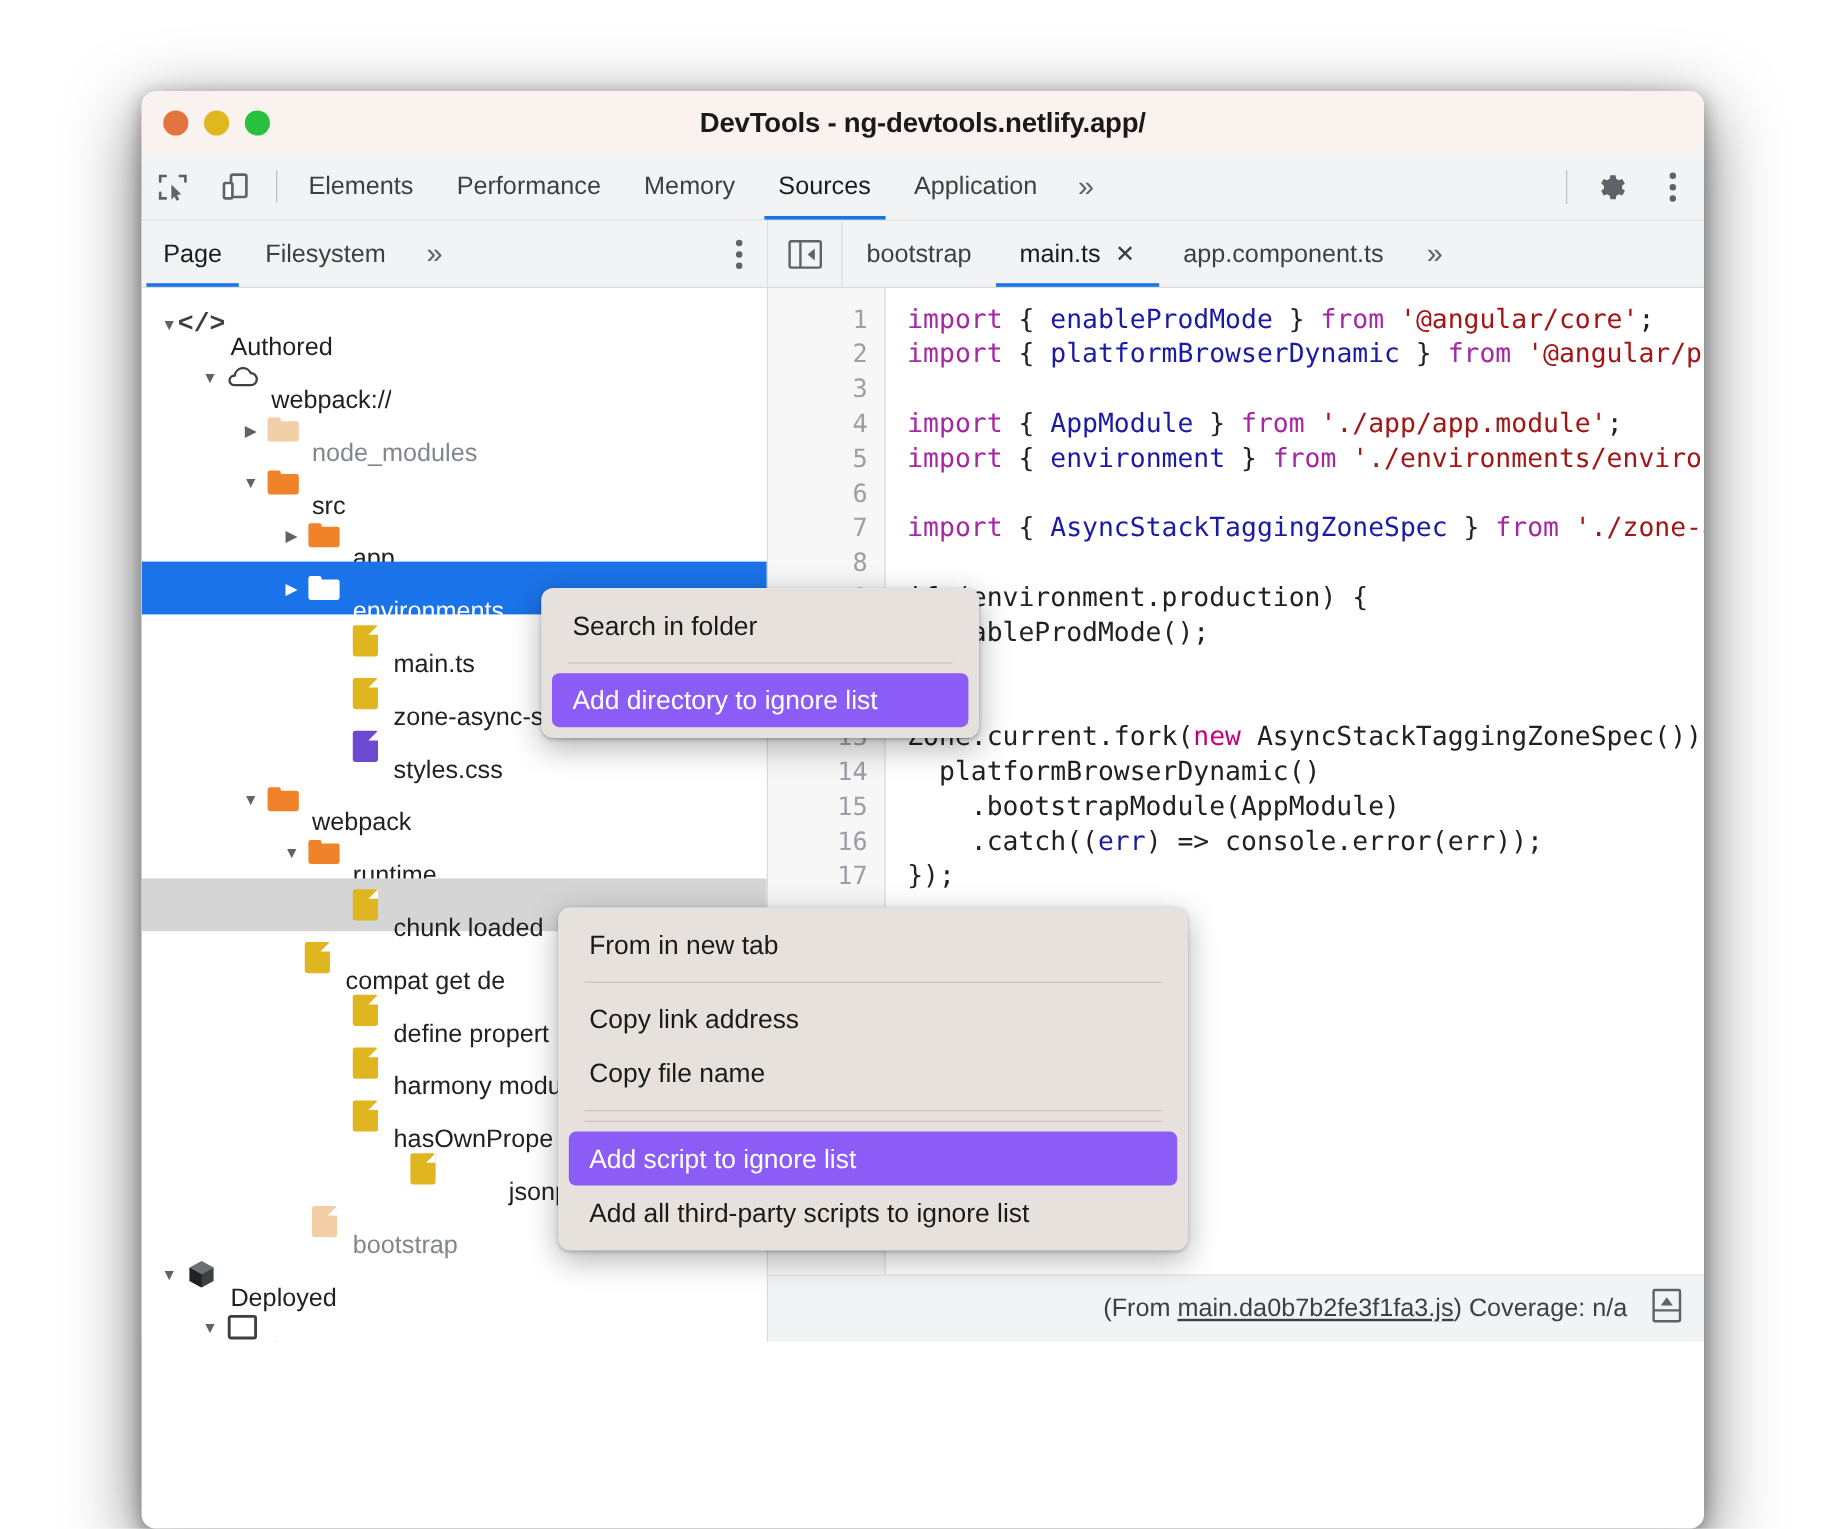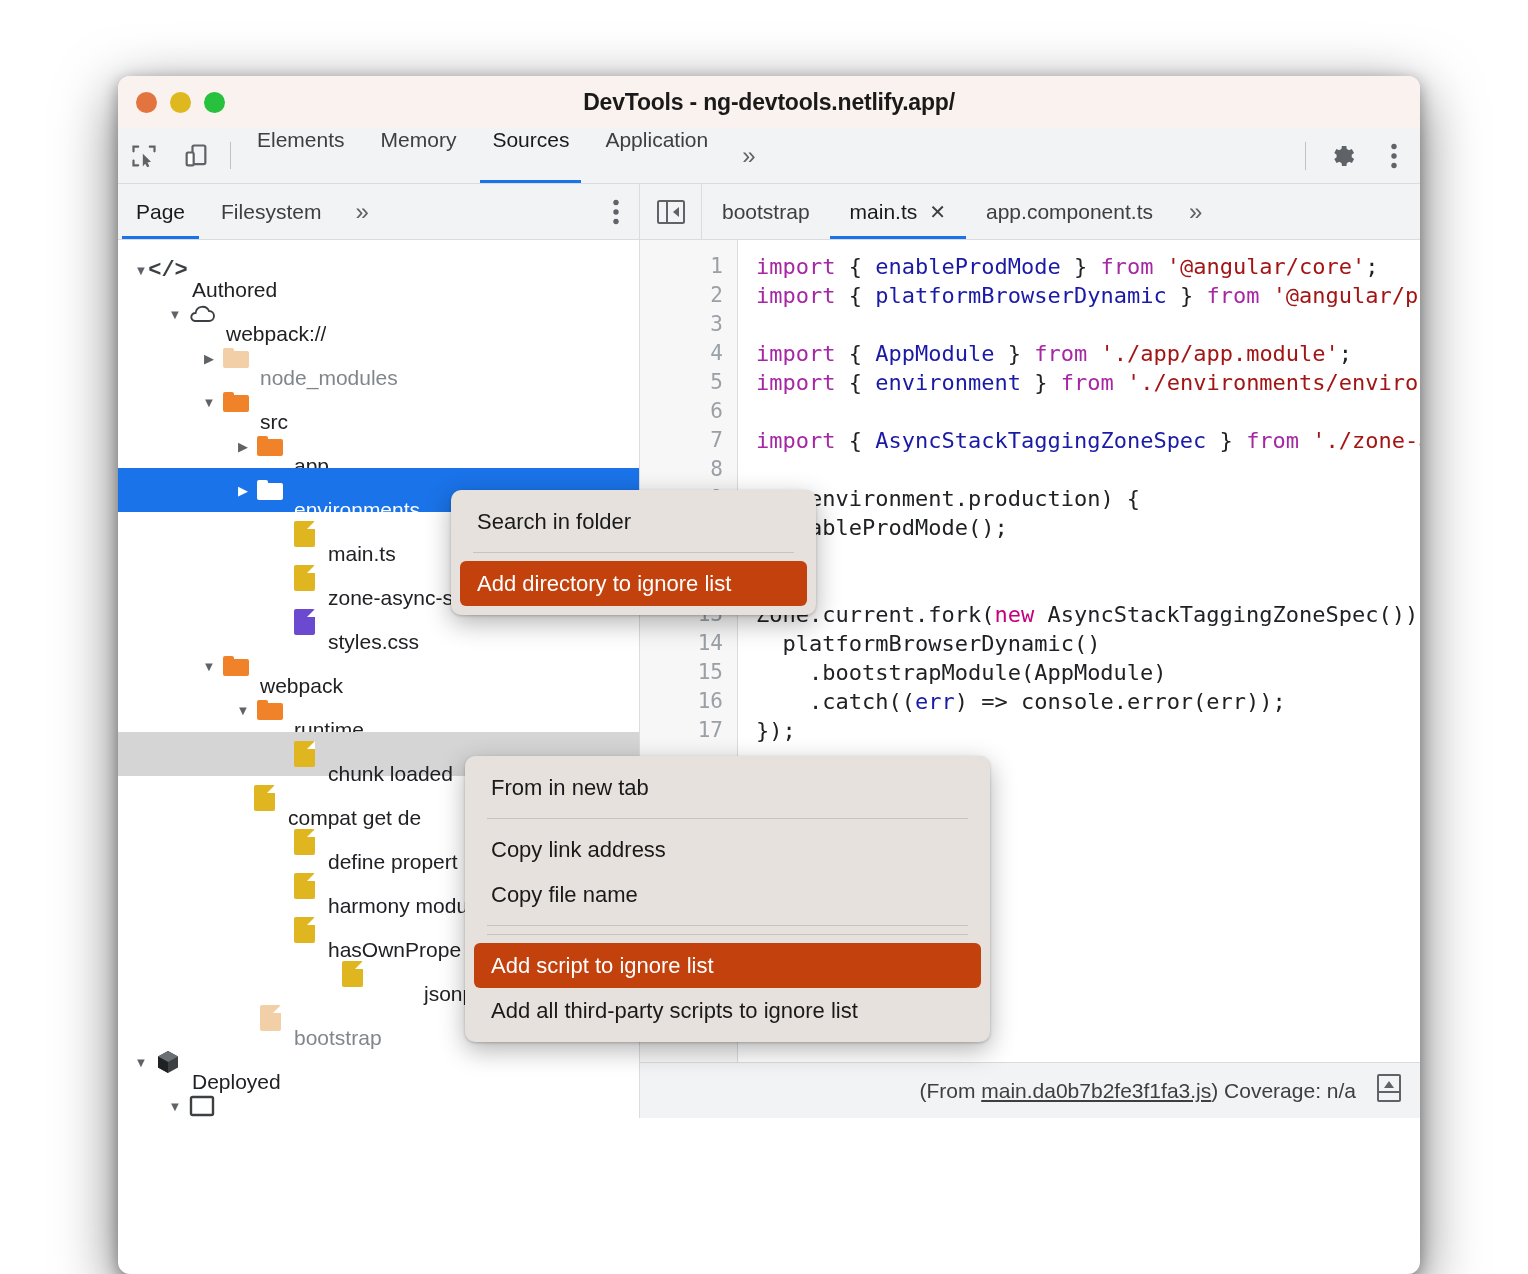--- a/index.html
+++ b/index.html
@@ -53,21 +53,21 @@
     align-items: stretch;
     position: relative;
   }
   .tb-icon-btn {
     width: 52px; display: flex; align-items: center; justify-content: center;
     cursor: default;
   }
   .tb-sep { width: 1px; background: #bdc1c6; margin: 14px 8px; }
   #panel-tabs { display: flex; align-items: stretch; }
   .panel-tab {
-    display: flex; align-items: flex-start;
+    display: flex; align-items: center;
     padding: 0 18px;
     font-size: 21px; color: #3c4043;
     position: relative;
     cursor: default; white-space: nowrap;
   }
   .panel-tab.active { color: #1a1a1a; }
   .panel-tab.active::after {
     content: ""; position: absolute;
     left: 6px; right: 6px; bottom: 0; height: 3px; background: #1a73e8;
   }
@@ -227,21 +227,21 @@
     box-shadow: 0 8px 26px rgba(0,0,0,0.30), 0 1px 3px rgba(0,0,0,0.22);
     padding: 9px 0;
     z-index: 50;
   }
   .ctx-item {
     height: 45px; display: flex; align-items: center;
     padding: 0 26px; font-size: 22px; color: #1a1a1a;
     white-space: nowrap; cursor: default;
   }
   .ctx-item.hl {
-    background: #c2410c; color: #ffffff;
+    background: #8b5cf6; color: #ffffff;
     margin: 0 9px; border-radius: 6px; padding: 0 17px;
   }
   .ctx-sep { height: 1px; background: #c9c3bd; margin: 8px 22px; }
 
   #menu-folder { left: 333px; top: 414px; width: 365px; }
   #menu-file   { left: 347px; top: 680px; width: 525px; }
 </style>
 </head>
 <body>
 
@@ -267,20 +267,23 @@
       <svg width="28" height="28" viewBox="0 0 24 24" fill="none" stroke="#5f6368" stroke-width="1.9">
         <rect x="9" y="3" width="11" height="16" rx="1.4"></rect>
         <rect x="4" y="9" width="6" height="11" rx="1.2" fill="#ffffff"></rect>
       </svg>
     </div>
     <div class="tb-sep"></div>
 
     <div id="panel-tabs">
       <div class="panel-tab">
         <span>Elements</span>
+      </div>
+      <div class="panel-tab">
+        <span>Performance</span>
       </div>
       <div class="panel-tab">
         <span>Memory</span>
       </div>
       <div class="panel-tab active">
         <span>Sources</span>
       </div>
       <div class="panel-tab">
         <span>Application</span>
       </div>

